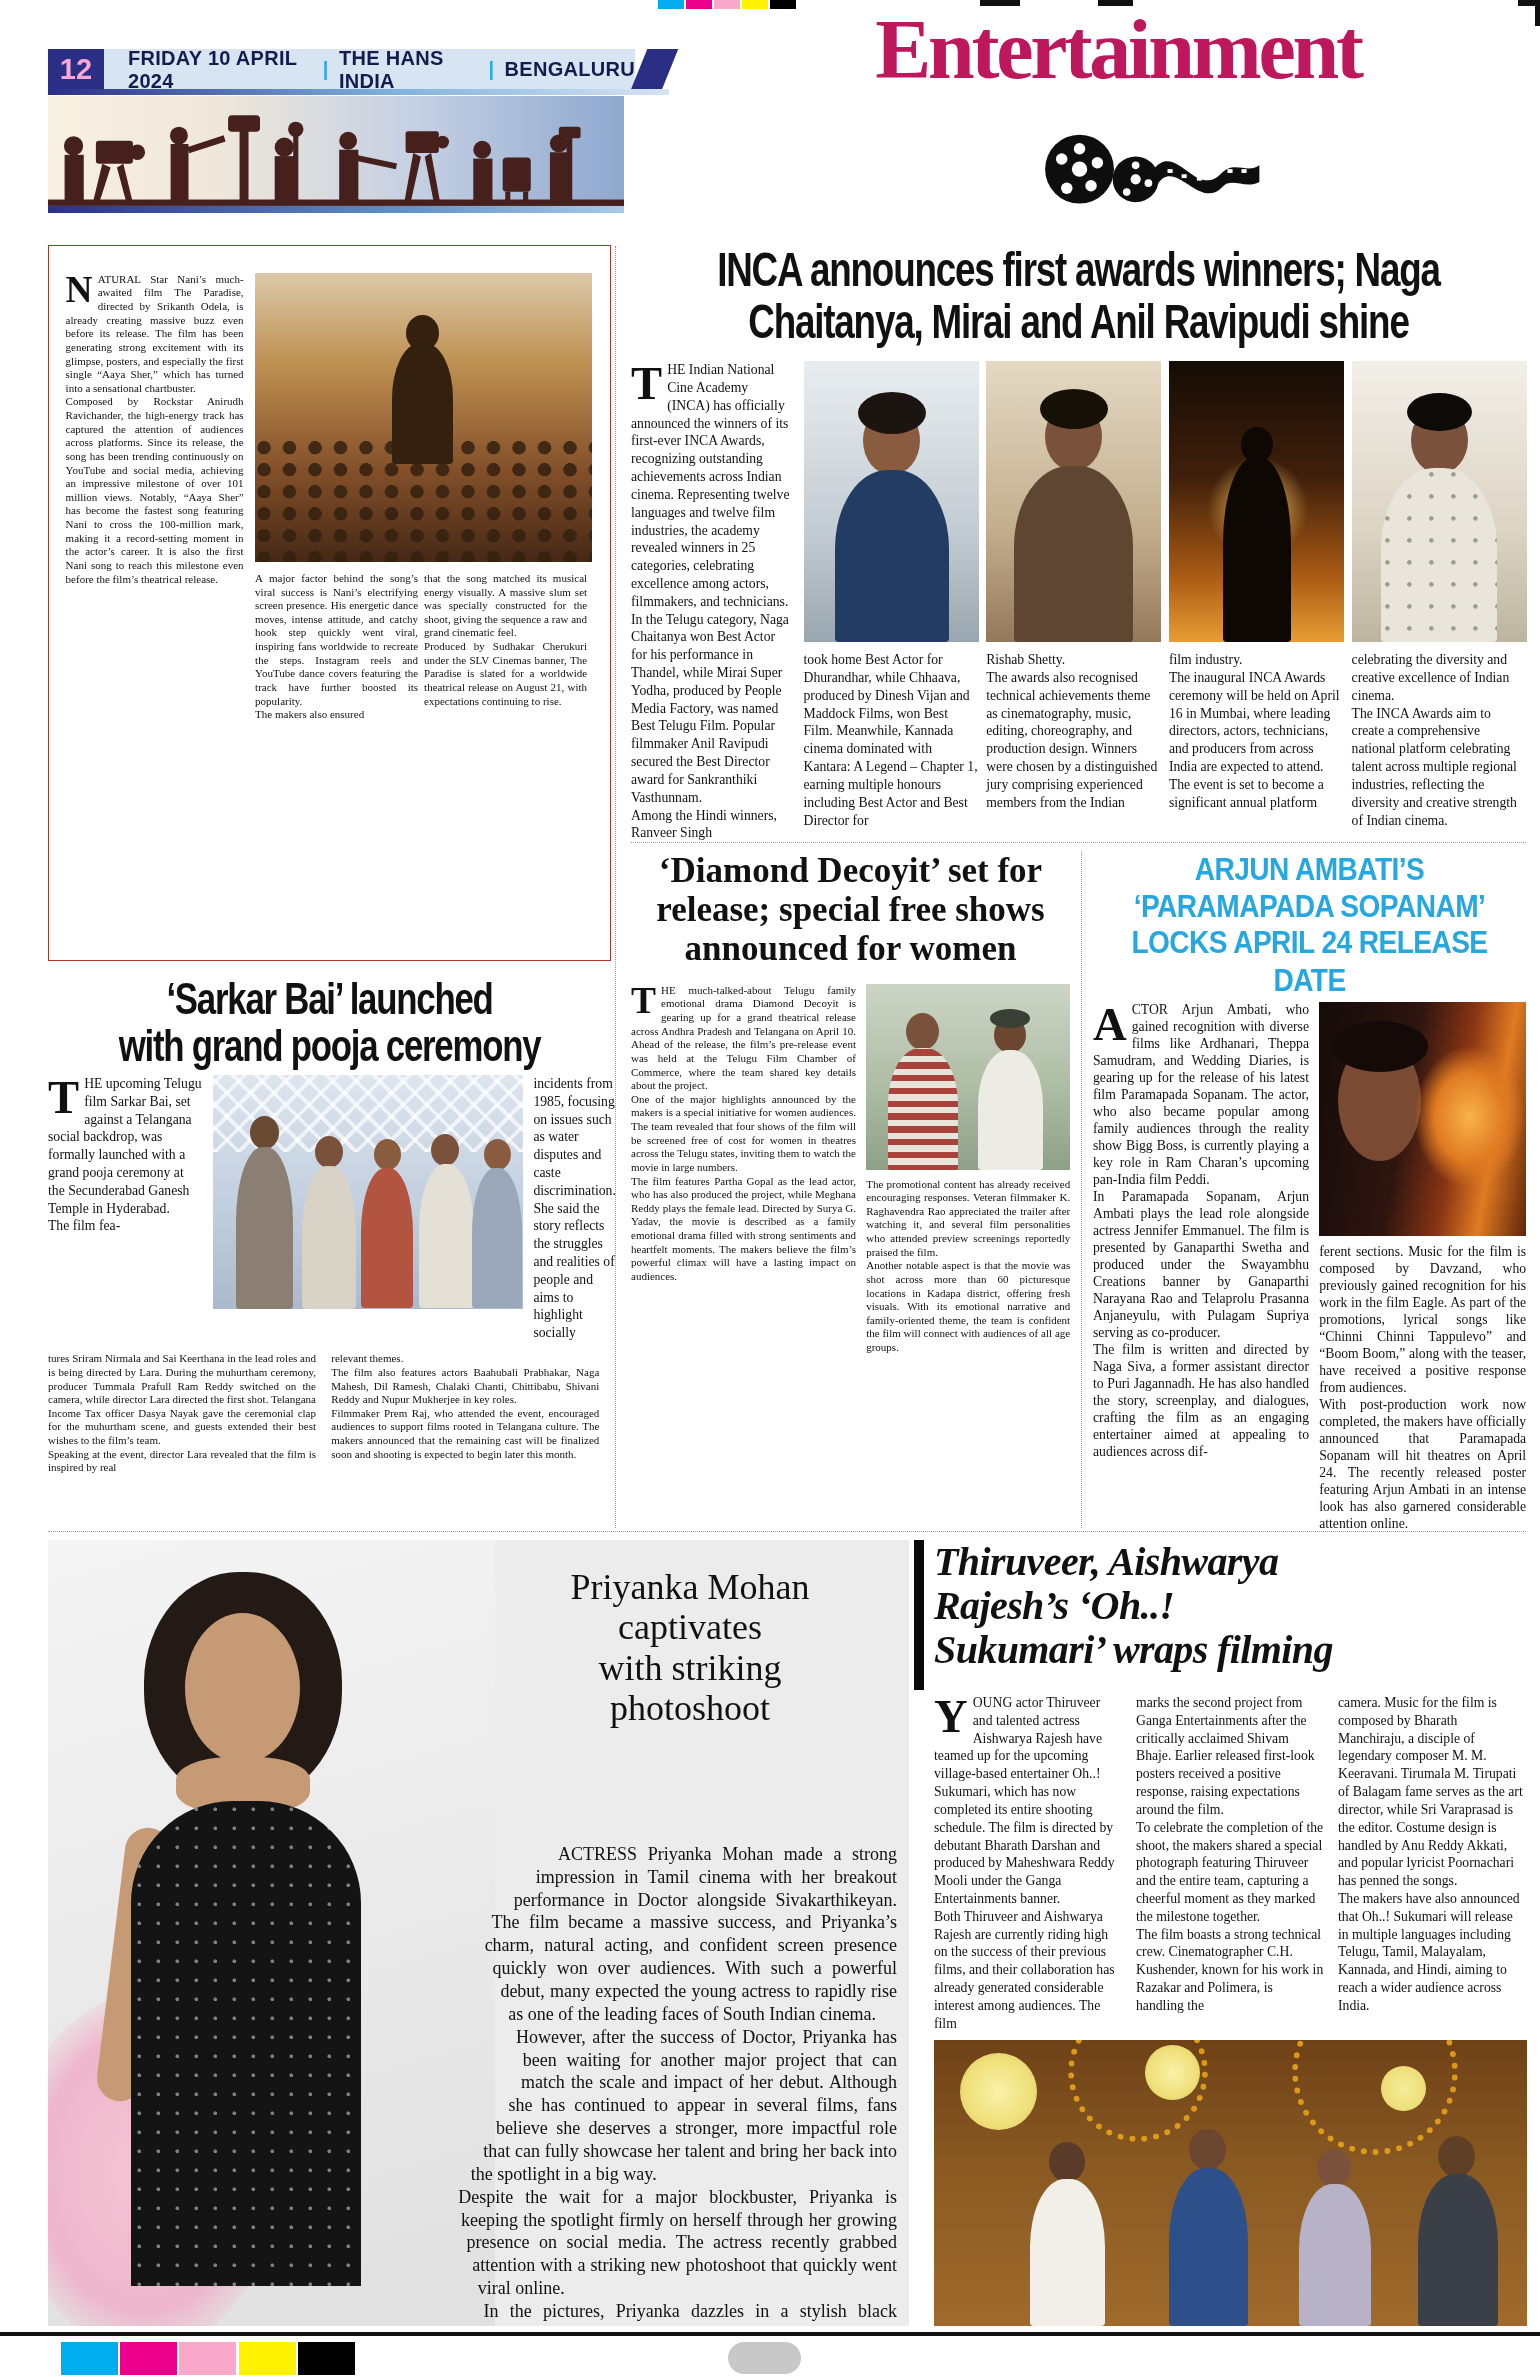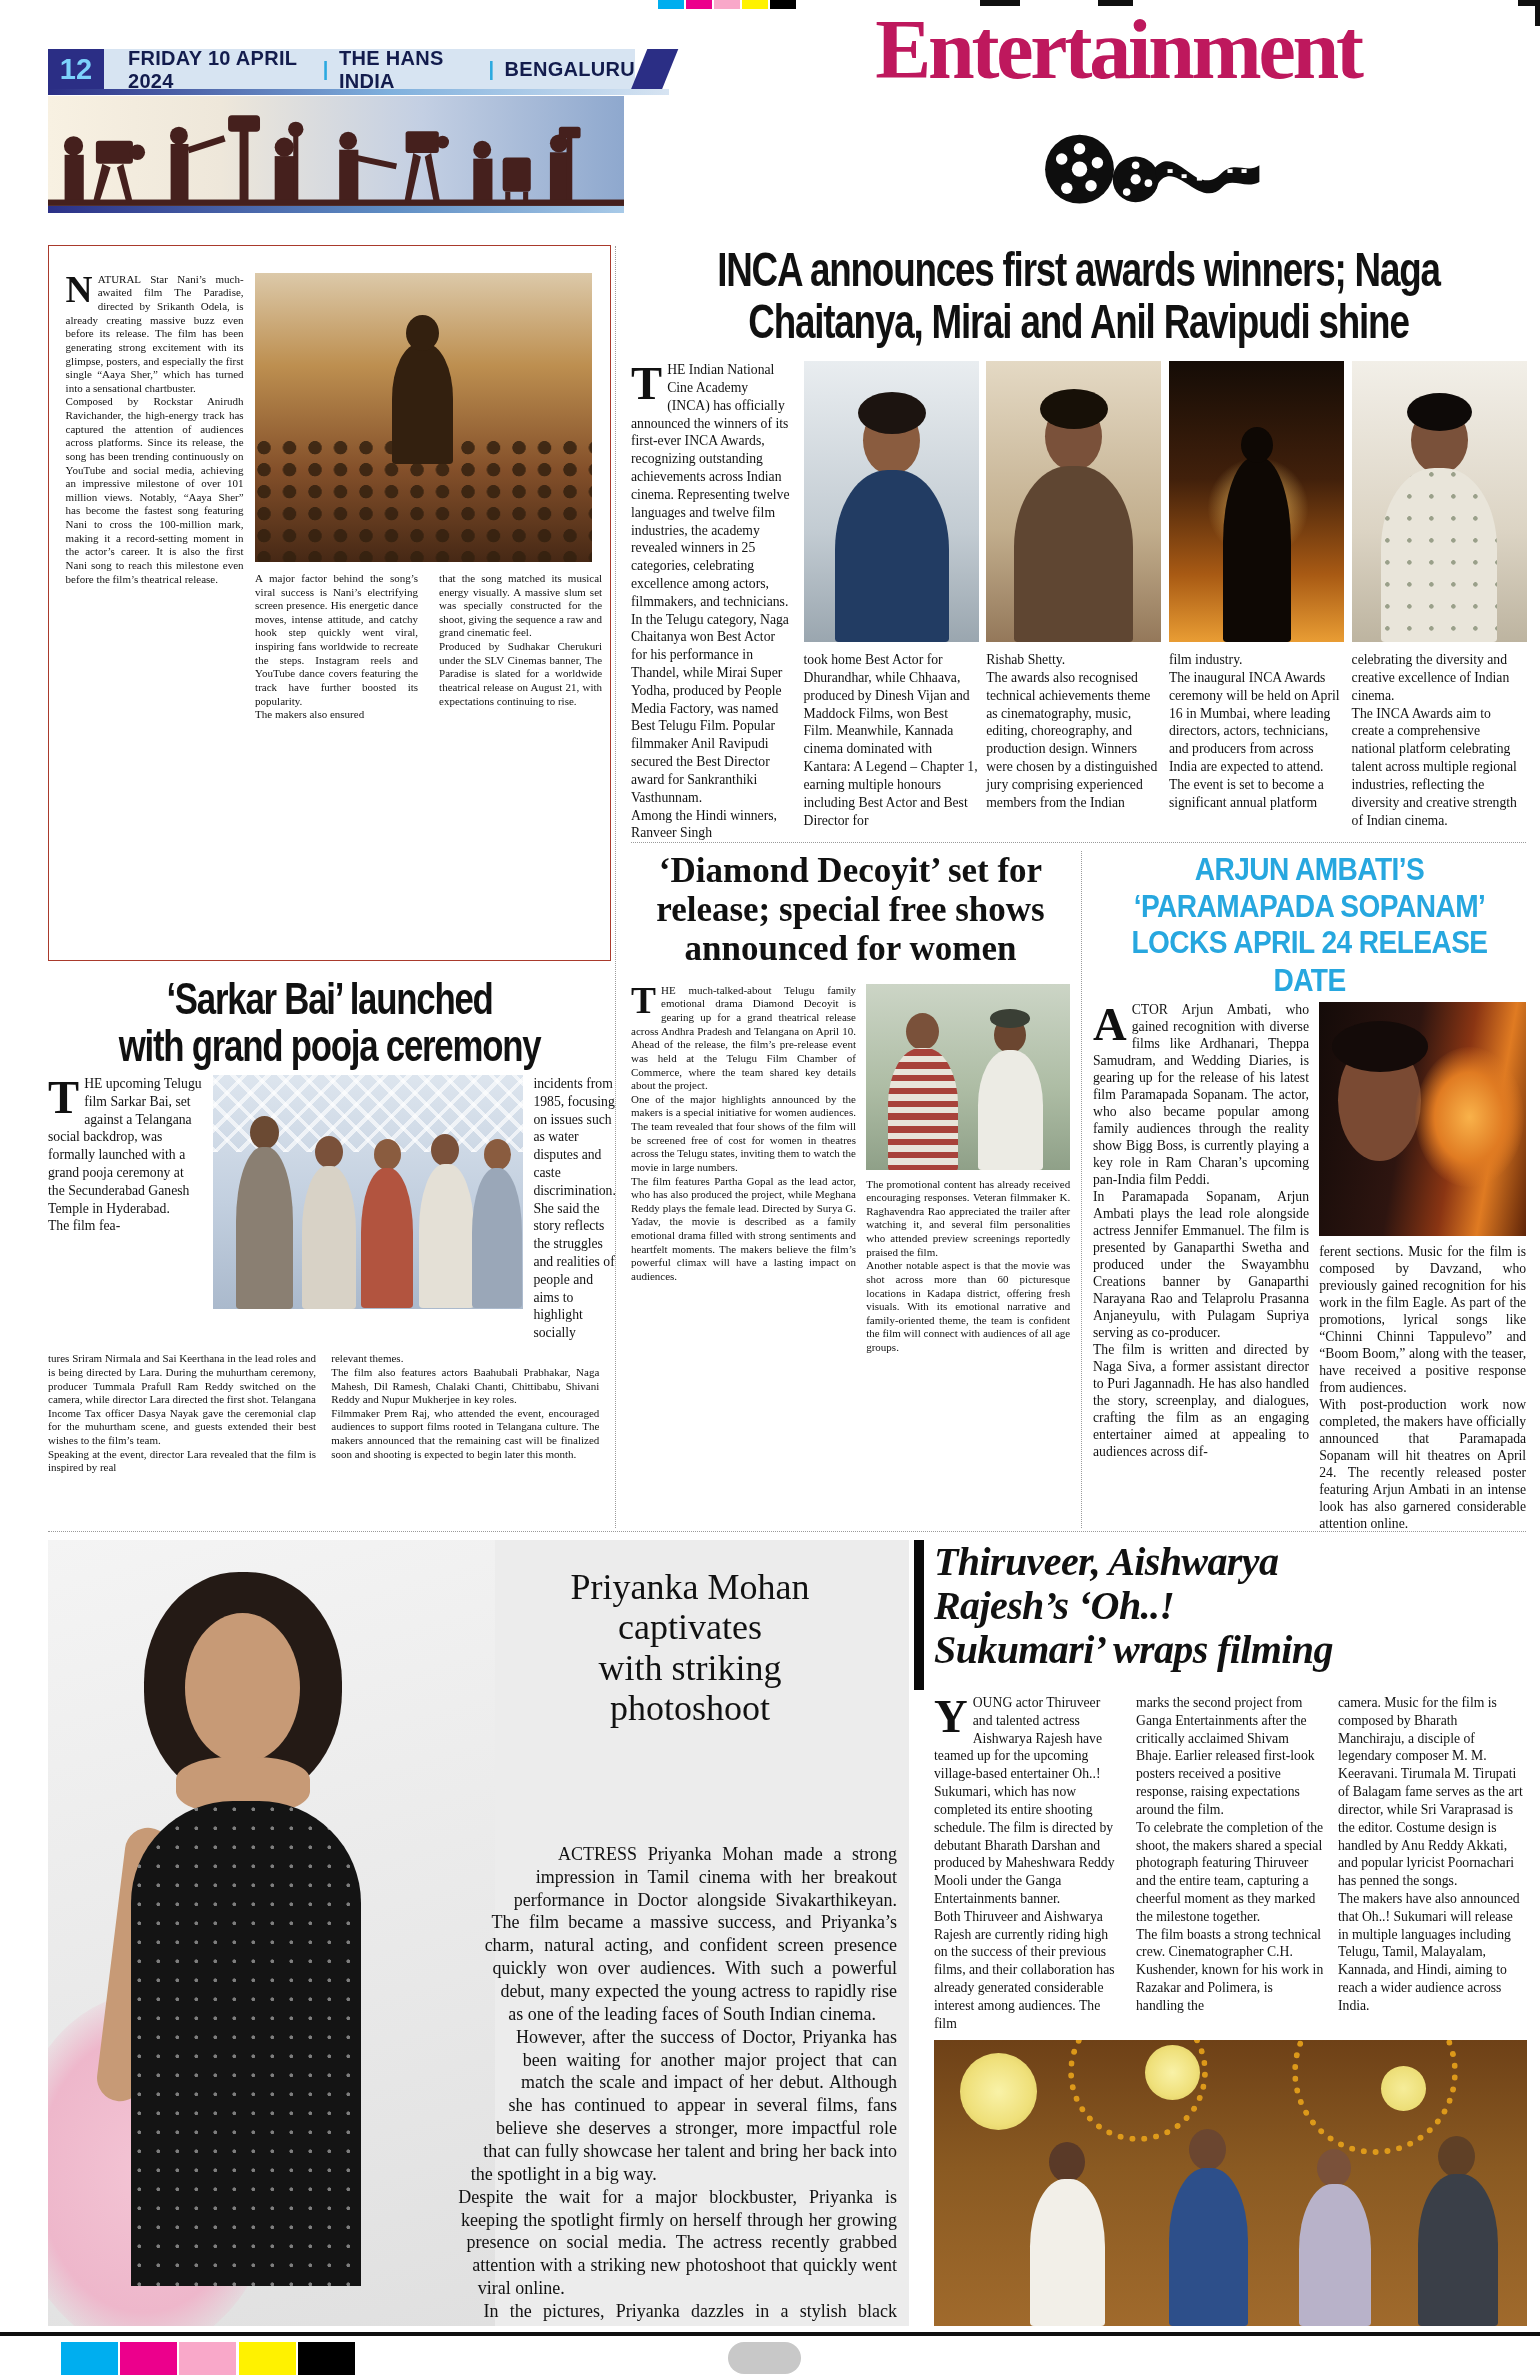--- a/index.html
+++ b/index.html
@@ -7,21 +7,21 @@
   body { width:1541px; height:2377px; position:relative; font-family:"Liberation Serif", serif; color:#111; overflow:hidden; }
 
   .abs { position:absolute; }
   .ml { white-space:pre-line; }
 
   
   .regmark { position:absolute; height:9px; width:25.5px; top:0; }
   .regbar { position:absolute; background:#101010; }
 
   
-  .pagenum-box { left:48px; top:49px; width:56px; height:41px; background:#2b2e85; color:#7dd3fc;
+  .pagenum-box { left:48px; top:49px; width:56px; height:41px; background:#2b2e85; color:#f9a8d4;
     font-family:"Liberation Sans",sans-serif; font-weight:bold; font-size:29px; display:flex; align-items:center; justify-content:center; }
   .date-bar { left:104px; top:49px; width:531px; height:41px; background:#d7e4f2; display:flex; align-items:center;
     padding-left:24px; font-family:"Liberation Sans",sans-serif; font-weight:bold; font-size:20px; color:#131c4d; letter-spacing:0.3px; }
   .date-bar .sep { color:#2ba9e0; margin:0 10.2px; font-weight:bold; }
   .header-slash { left:639px; top:49px; width:31px; height:41px; background:#2b2e85; transform:skewX(-22deg); }
   .header-underline { left:48px; top:89px; width:621px; height:5.7px; background:linear-gradient(90deg,#2b2e85,#7fb0dd 55%,#d7e4f2); }
   .masthead { left:706px; top:1.3px; width:824px; height:99px; color:#be185d; font-family:"Liberation Serif",serif;
     font-weight:bold; font-size:84px; letter-spacing:-3.2px; text-align:center; }
   .banner { left:48px; top:96px; width:576px; height:110px;
     background:linear-gradient(90deg,#f8f1e2 0%,#eee7da 30%,#c3cfe3 65%,#8ea8ce 100%); overflow:hidden; }
@@ -48,21 +48,21 @@
   
   .nani-box { left:48px; top:245px; width:563px; height:716px; border:1.9px solid #a93a2c; padding:12.8px 16.6px; }
   .nani-hl { font-size:36px; line-height:1.13; }
   .nani-row { display:flex; gap:11.5px; margin-top:14px; }
   .nani-col1 { width:178px; flex:0 0 178px; }
   .nani-right { flex:1; }
   .nani-photo { width:337px; height:289px;
     background:linear-gradient(180deg,#dcc9a9 0%,#bd8f50 32%,#84502a 68%,#462815 100%); }
   .nani-photo .crowd { position:absolute; left:0; bottom:0; width:100%; height:42%;
     background-image:radial-gradient(circle at 9px 7.7px,#33200f 6.4px,transparent 7px); background-size:25.5px 22px; opacity:.85; }
-  .nani-cols2 { display:flex; gap:21px; margin-top:10.2px; }
+  .nani-cols2 { display:flex; gap:6px; margin-top:10.2px; }
   .nani-cols2 > div { width:163px; }
 
   
   .inca { left:631px; top:245px; width:895px; }
   .inca-hl { font-size:40px; line-height:1.04; transform:scale(0.92,1.22); transform-origin:center top; }
   .inca-row { display:flex; gap:11.5px; margin-top:33px; }
   .inca-col1 { width:161px; flex:0 0 161px; font-size:13.7px; }
   .inca-right { flex:1; }
   .inca-photos { display:flex; gap:7.7px; }
   .inca-photos .photo { width:175px; height:281px; }

